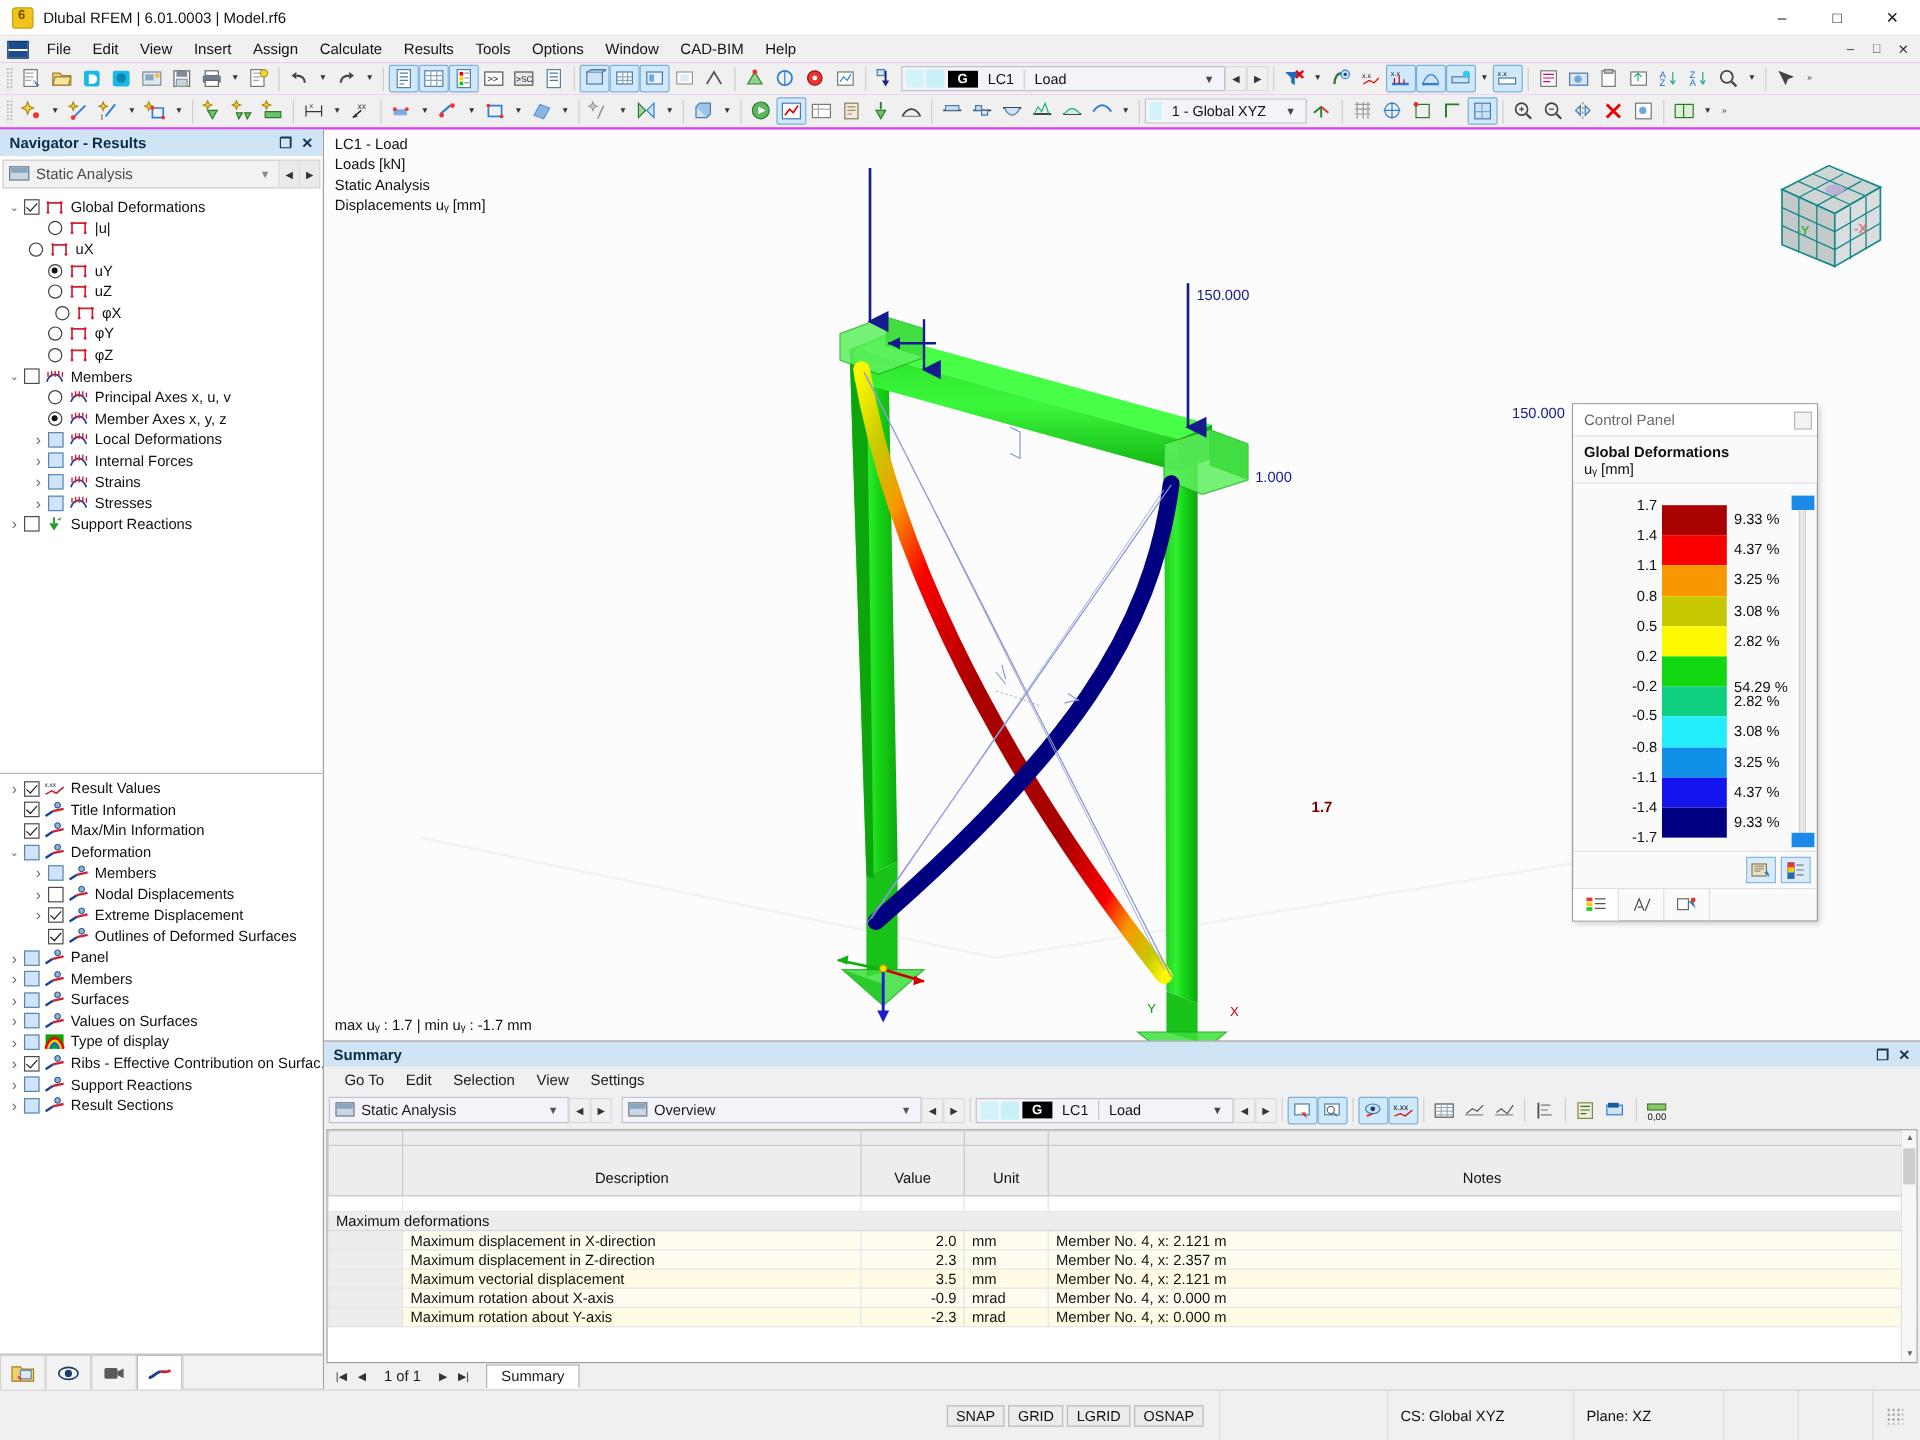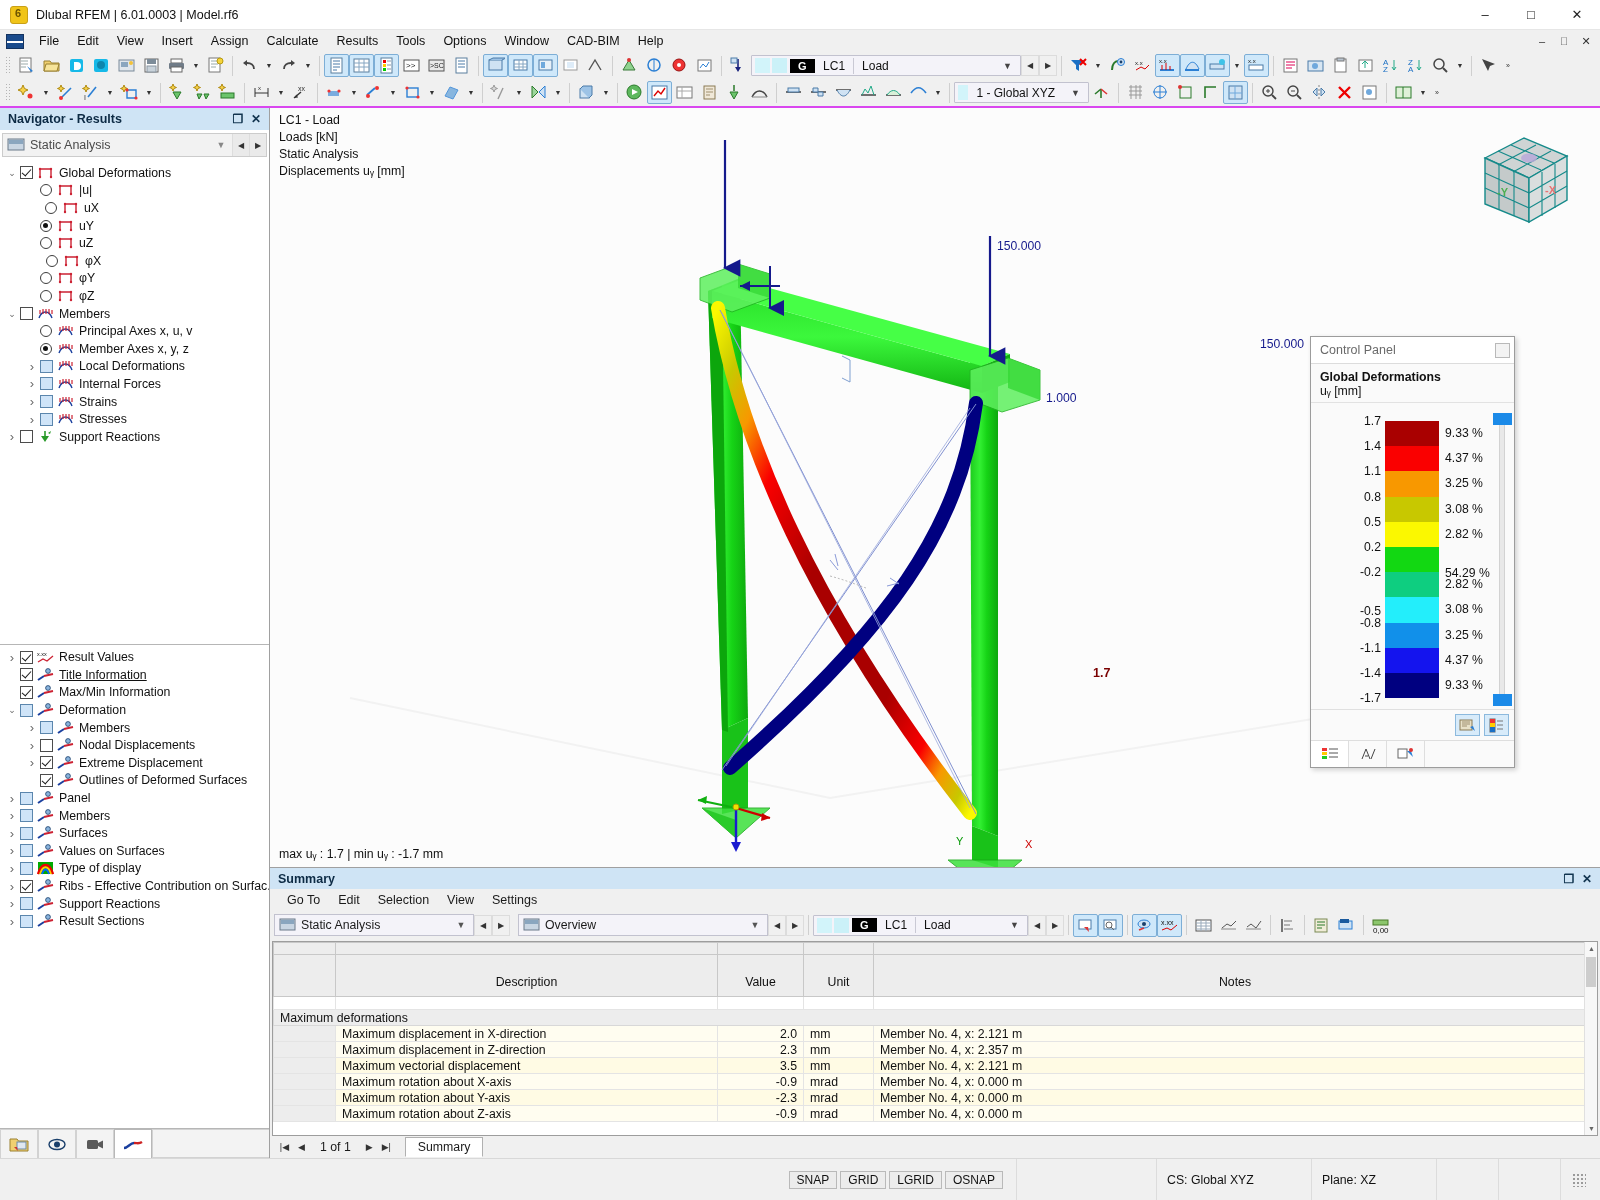--- a/index.html
+++ b/index.html
@@ -918,21 +918,21 @@
             <span class="rb"></span>
             <span class="ticon"><svg width="17" height="14" viewBox="0 0 17 14">
                 <path d="M3 3 L3 11 M14 3 L14 11 M3 3 L14 3" stroke="#c23" stroke-width="1.4" fill="none"></path>
                 <circle cx="3" cy="3" r="1.2" fill="#c23"></circle>
                 <circle cx="14" cy="3" r="1.2" fill="#c23"></circle>
                 <circle cx="3" cy="11" r="1.2" fill="#c23"></circle>
                 <circle cx="14" cy="11" r="1.2" fill="#c23"></circle>
               </svg></span>
             <span>|u|</span>
           </div>
-          <div class="trow" style="padding-left: 29px; align-items: center;">
+          <div class="trow" style="padding-left: 8px; align-items: center;">
             <span class="exp"></span>
             <span class="rb"></span>
             <span class="ticon"><svg width="17" height="14" viewBox="0 0 17 14">
                 <path d="M3 3 L3 11 M14 3 L14 11 M3 3 L14 3" stroke="#c23" stroke-width="1.4" fill="none"></path>
                 <circle cx="3" cy="3" r="1.2" fill="#c23"></circle>
                 <circle cx="14" cy="3" r="1.2" fill="#c23"></circle>
                 <circle cx="3" cy="11" r="1.2" fill="#c23"></circle>
                 <circle cx="14" cy="11" r="1.2" fill="#c23"></circle>
               </svg></span>
             <span>uX</span>
@@ -1074,21 +1074,21 @@
       <div class="tree lower" id="tree-bottom">
           <div class="trow" style="padding-left: 4px;">
             <span class="exp" style="font-size: 13px;">›</span>
             <span class="cb checked"></span>
             <span class="ticon"><svg width="17" height="14" viewBox="0 0 17 14">
                 <text x="0" y="6" font-size="5.5" fill="#111" font-family="Liberation Sans">x.xx</text>
                 <path d="M1 12 L6 9 L10 11 L16 6" stroke="#c23" stroke-width="1.3" fill="none"></path>
               </svg></span>
             <span>Result Values</span>
           </div>
-          <div class="trow" style="padding-left: 4px; text-decoration: underline;">
+          <div class="trow" style="padding-left: 4px;">
             <span class="exp"></span>
             <span class="cb checked"></span>
             <span class="ticon"><svg width="17" height="14" viewBox="0 0 17 14">
                 <path d="M1 12 L7 8" stroke="#1a3f9e" stroke-width="2" fill="none"></path>
                 <path d="M7 8 L16 6" stroke="#c23" stroke-width="2" fill="none"></path>
                 <circle cx="11" cy="3" r="2.4" fill="#8ab4dd" stroke="#1a3f6b" stroke-width=".8"></circle>
               </svg></span>
             <span>Title Information</span>
           </div>
           <div class="trow" style="padding-left: 4px;">
@@ -1430,21 +1430,21 @@
                 <div class="cp-pct" style="top: 239.8px;">4.37 %</div>
                 <div class="cp-band" style="top: 260px; height: 25.2px; background: rgb(0, 0, 128);"></div>
                 <div class="cp-pct" style="top: 265px;">9.33 %</div>
                 <div class="cp-val" style="top: 1px;">1.7</div>
                 <div class="cp-val" style="top: 26.2px;">1.4</div>
                 <div class="cp-val" style="top: 51.4px;">1.1</div>
                 <div class="cp-val" style="top: 76.6px;">0.8</div>
                 <div class="cp-val" style="top: 101.8px;">0.5</div>
                 <div class="cp-val" style="top: 127px;">0.2</div>
                 <div class="cp-val" style="top: 152.2px;">-0.2</div>
-                <div class="cp-val" style="top: 191px;">-0.5</div>
+                <div class="cp-val" style="top: 176px;">-0.5</div>
                 <div class="cp-val" style="top: 202.6px;">-0.8</div>
                 <div class="cp-val" style="top: 227.8px;">-1.1</div>
                 <div class="cp-val" style="top: 253px;">-1.4</div>
                 <div class="cp-val" style="top: 278.2px;">-1.7</div>
                 <div class="cp-track"></div>
                 <div class="cp-thumb" style="top: 0px;"></div>
                 <div class="cp-thumb" style="top: 281.2px;"></div>
               </div>
           </div>
           <div class="cp-footer">
@@ -1684,27 +1684,20 @@
                   <td class="unit">mrad</td>
                   <td class="notes">Member No. 4, x: 0.000 m</td>
                 </tr>
                 <tr class="datarow alt">
                   <td class="rowhdr"></td>
                   <td class="desc">Maximum rotation about Y-axis</td>
                   <td class="num">-2.3</td>
                   <td class="unit">mrad</td>
                   <td class="notes">Member No. 4, x: 0.000 m</td>
                 </tr>
-                <tr class="datarow">
-                  <td class="rowhdr"></td>
-                  <td class="desc">Maximum rotation about Z-axis</td>
-                  <td class="num">-0.9</td>
-                  <td class="unit">mrad</td>
-                  <td class="notes">Member No. 4, x: 0.000 m</td>
-                </tr>
               </tbody>
           </table>
           <div class="vscroll">
             <div class="arrow" style="top:0">▲</div>
             <div class="thumb" style="top:15px"></div>
             <div class="arrow" style="bottom:0">▼</div>
           </div>
         </div>
 
         <div class="sum-pager">

